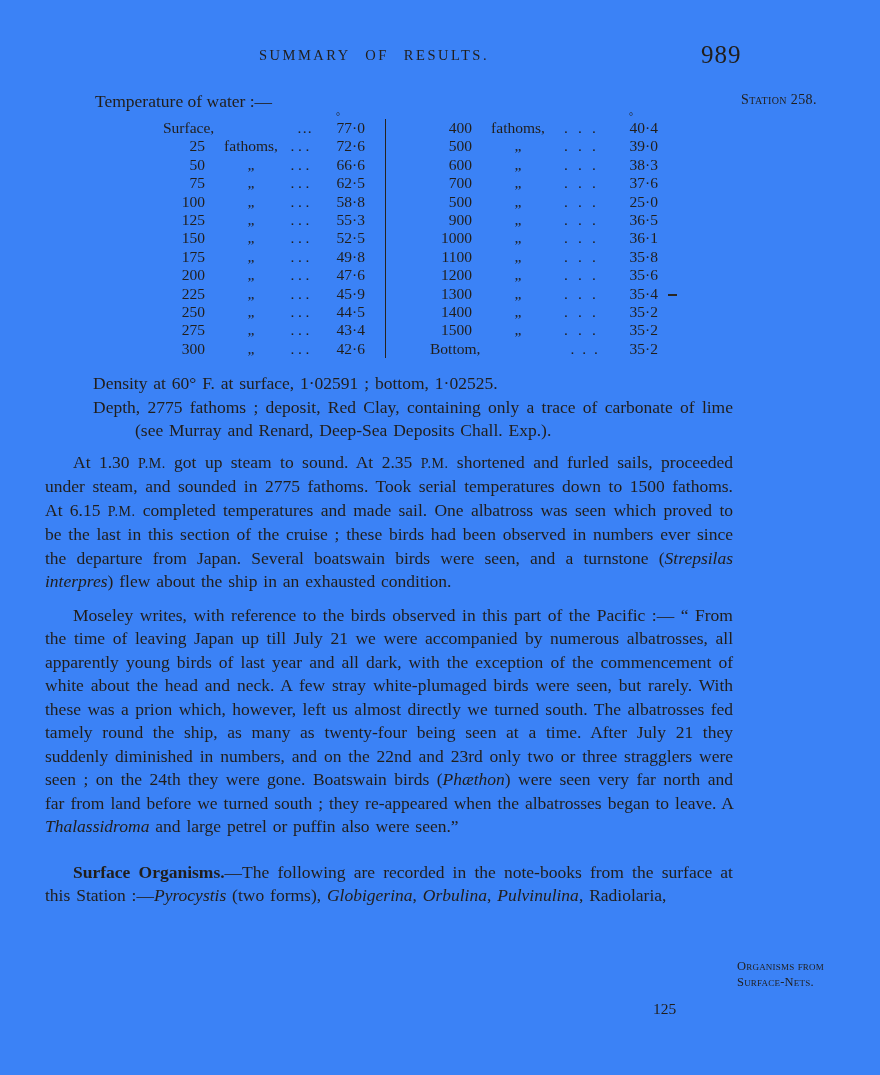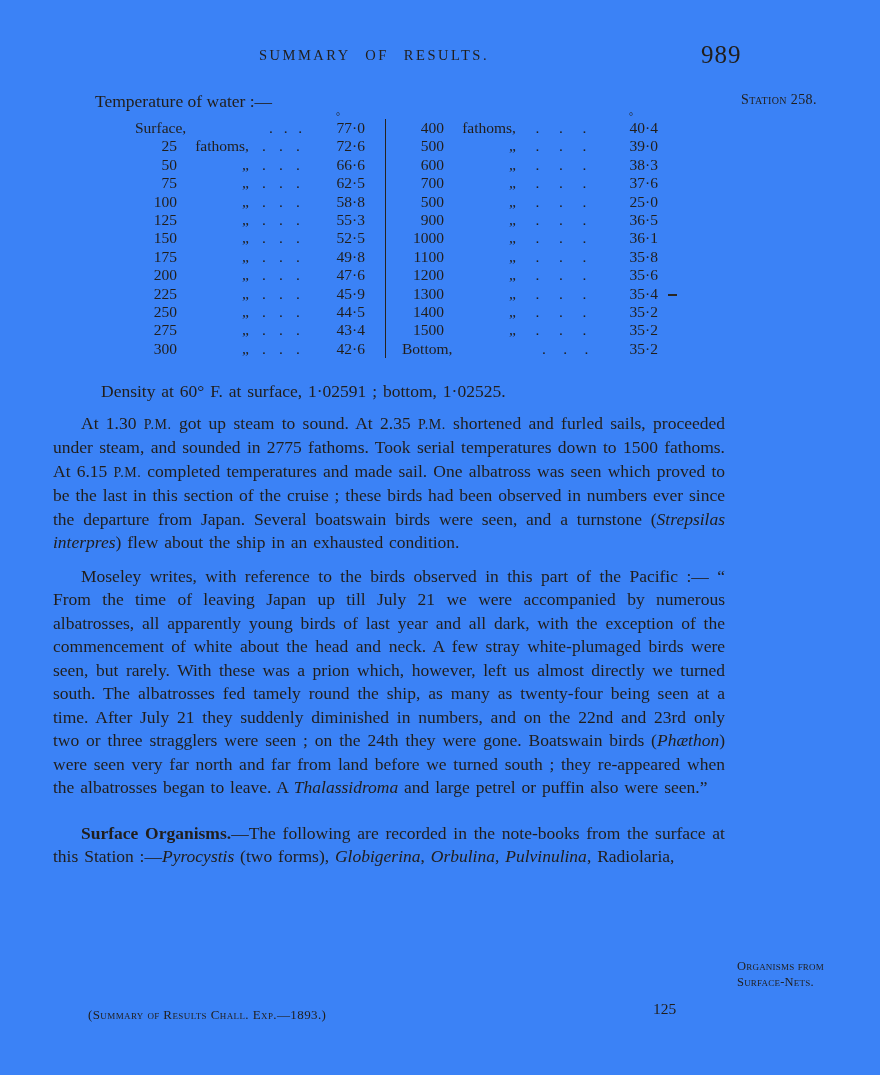--- a/index.html
+++ b/index.html
@@ -17,33 +17,33 @@
   .temp-heading{position:absolute;left:95px;top:91px;font-size:17.5px;}
   .station-note{
     position:absolute;left:741px;top:92px;font-variant:small-caps;
     font-size:14px;letter-spacing:0.4px;
   }
   
   .temp-table{position:absolute;left:135px;top:119px;display:flex;font-size:15.5px;}
   .t-col{width:250px;}
   .t-col-left{border-right:1.5px solid #26231f;}
   .t-col-right{width:260px;padding-left:16px;}
-  .t-row{display:flex;align-items:baseline;height:18.4px;}
+  .t-row{display:flex;align-items:baseline;height:18.4px;margin-left:28px;}
   .t-depth{min-width:42px;text-align:right;flex-shrink:0;white-space:nowrap;}
-  .t-unit{width:72px;text-align:right;padding-left:0;flex-shrink:0;white-space:nowrap;}
+  .t-unit{width:72px;text-align:center;padding-left:10px;flex-shrink:0;white-space:nowrap;}
   .t-dots{flex:1;display:flex;justify-content:space-evenly;align-items:baseline;}
   .t-value{width:52px;text-align:right;position:relative;flex-shrink:0;margin-right:20px;white-space:nowrap;}
   .t-col-right .t-value{margin-right:4px;}
   .deg{position:absolute;top:-7px;left:23px;font-size:10px;line-height:10px;}
   
   .bodytext{
     position:absolute;left:45px;top:372px;width:688px;
     font-size:17.5px;line-height:23.5px;text-align:justify;word-spacing:1.5px;
   }
-  .bodytext p{margin:8px;font-family:Liberation Serif, serif;}
+  .bodytext p{margin:0;font-family:Liberation Serif, serif;}
   .p-density{padding-left:48px;text-align:left;}
   .p-depth{padding-left:90px;text-indent:-42px;margin-bottom:8px !important;}
   .para{text-indent:28px;}
   .p-moseley{margin-top:10px !important;}
   .p-organisms{margin-top:22px !important;}
   .seg-i{font-style:italic;}
   .seg-b{font-weight:bold;}
   .seg-sc{font-size:0.8em;letter-spacing:0.5px;}
   
   .organisms-note{
@@ -436,26 +436,26 @@
             <span>35·2</span>
           </span>
         </div>
       </div>
   </div>
 
   <div class="artifact-dash"></div>
 
   <div class="bodytext">
     <p class="p-density"><span>Density at 60° F. at surface, 1·02591 ; bottom, 1·02525.</span></p>
+    <p class="p-depth"><span>Depth, 2775 fathoms ; deposit, Red Clay, containing only a trace of carbonate of lime (see Murray and Renard, Deep-Sea Deposits Chall. Exp.).</span></p>
     <p class="para p-sounding"><span>At 1.30 </span><span class="seg-sc">P.M.</span><span> got up steam to sound. At 2.35 </span><span class="seg-sc">P.M.</span><span> shortened and furled sails, proceeded under steam, and sounded in 2775 fathoms. Took serial temperatures down to 1500 fathoms. At 6.15 </span><span class="seg-sc">P.M.</span><span> completed temperatures and made sail. One albatross was seen which proved to be the last in this section of the cruise ; these birds had been observed in numbers ever since the departure from Japan. Several boatswain birds were seen, and a turnstone (</span><span class="seg-i">Strepsilas interpres</span><span>) flew about the ship in an exhausted condition.</span></p>
     <p class="para p-moseley"><span>Moseley writes, with reference to the birds observed in this part of the Pacific :— “ From the time of leaving Japan up till July 21 we were accompanied by numerous albatrosses, all apparently young birds of last year and all dark, with the exception of the commencement of white about the head and neck. A few stray white-plumaged birds were seen, but rarely. With these was a prion which, however, left us almost directly we turned south. The albatrosses fed tamely round the ship, as many as twenty-four being seen at a time. After July 21 they suddenly diminished in numbers, and on the 22nd and 23rd only two or three stragglers were seen ; on the 24th they were gone. Boatswain birds (</span><span class="seg-i">Phæthon</span><span>) were seen very far north and far from land before we turned south ; they re-appeared when the albatrosses began to leave. A </span><span class="seg-i">Thalassidroma</span><span> and large petrel or puffin also were seen.”</span></p>
     <p class="para p-organisms"><span class="seg-b">Surface Organisms.</span><span>—The following are recorded in the note-books from the surface at this Station :—</span><span class="seg-i">Pyrocystis</span><span> (two forms), </span><span class="seg-i">Globigerina</span><span>, </span><span class="seg-i">Orbulina</span><span>, </span><span class="seg-i">Pulvinulina</span><span>, Radiolaria,</span></p>
   </div>
 
   <div class="organisms-note">
     <div>Organisms from</div>
     <div>Surface-Nets.</div>
   </div>
 
-  <div class="footer-imprint">(Summary of Results Chall. Exp.—1893.)</div>
   <div class="footer-number">125</div>
 
 </div>
 
 </body></html>

